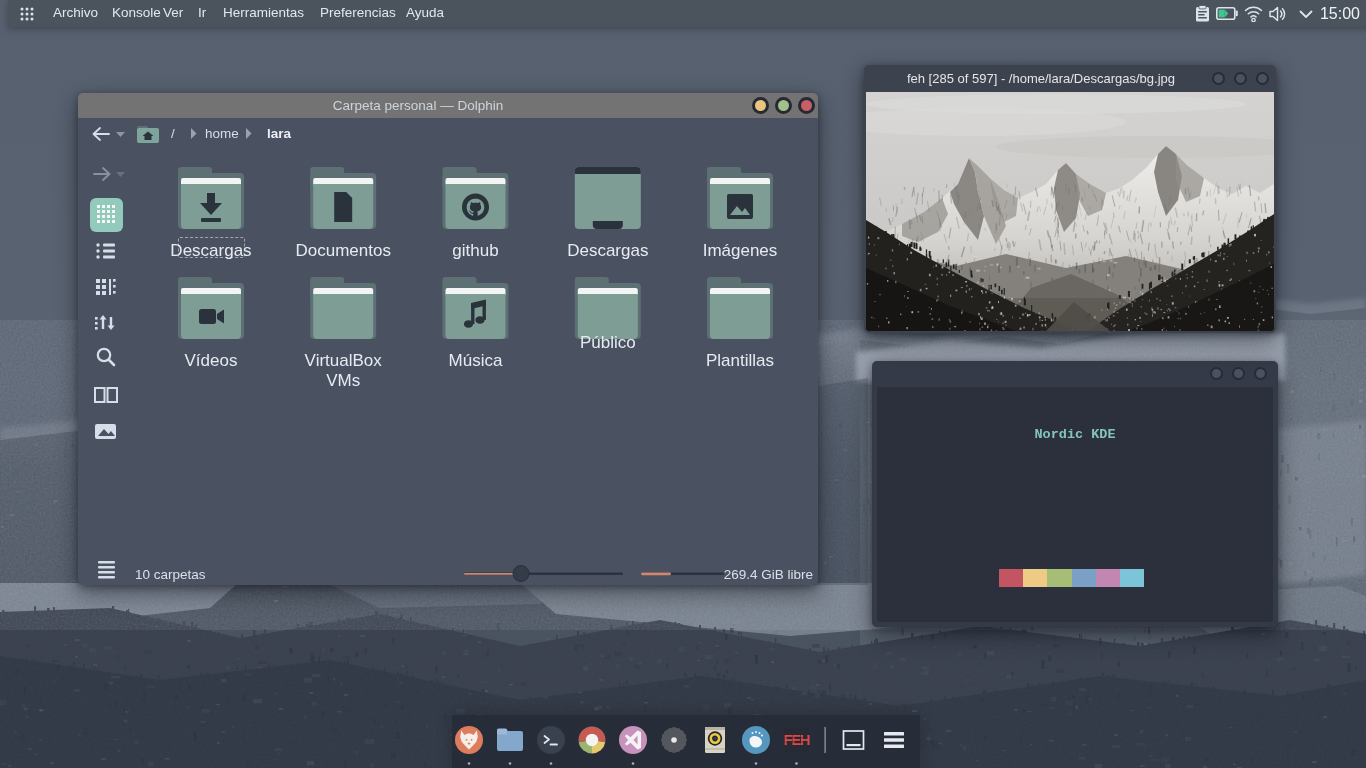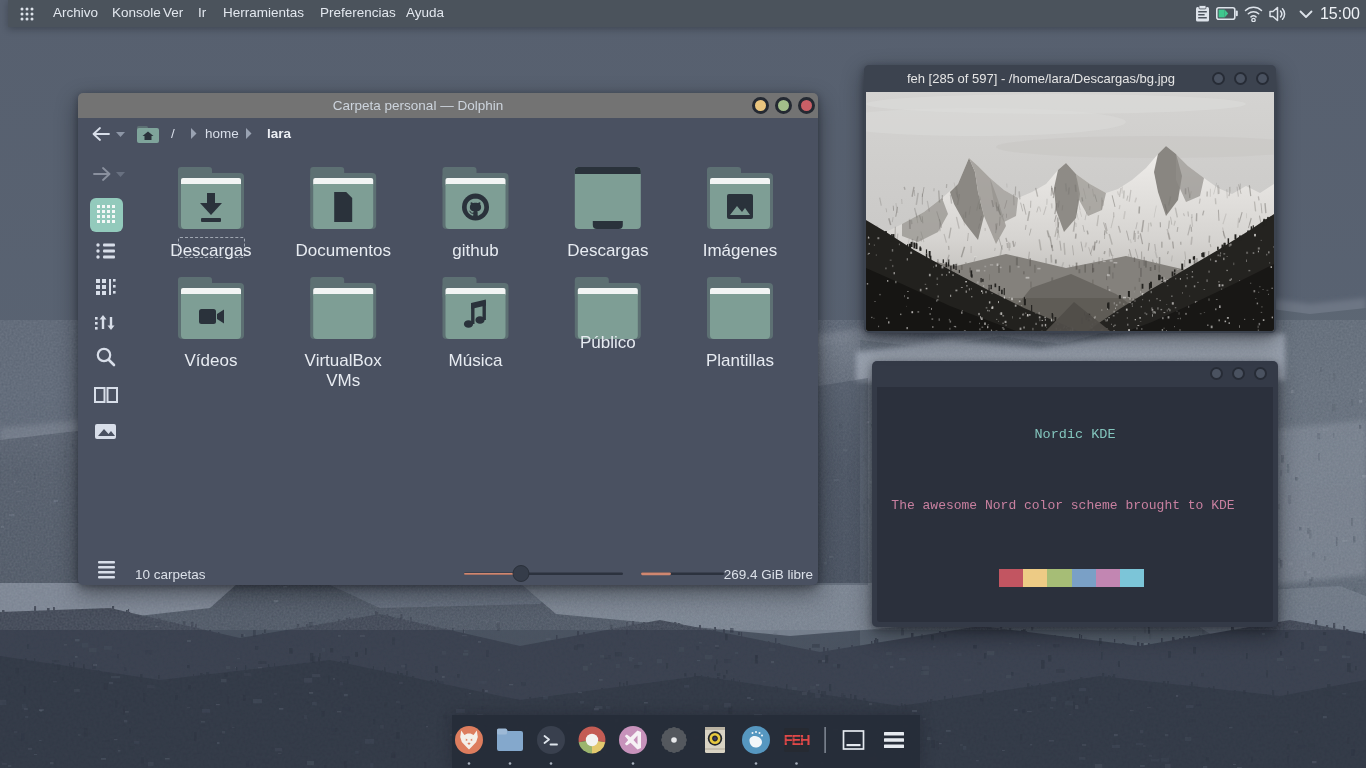--- a/index.html
+++ b/index.html
@@ -16,21 +16,21 @@
 #dolphin .tbar{height:25px;background:#737373;border-radius:5px 5px 0 0;color:#cdd4dd;font-size:13.5px;line-height:26px;padding-right:60px}
 .tl{position:absolute;top:4px;width:17px;height:17px;border-radius:50%;border:3px solid #242932}
 .lbl{position:absolute;color:#e7ebf1;font-size:17px;text-align:center;width:110px}
 #feh{left:864px;top:65px;width:412px;height:268px;background:#3c434f;z-index:10}
 #feh .tbar{height:27px;color:#e5e5e5;font-size:13px;line-height:28px;padding-right:58px;border-radius:5px 5px 0 0}
 .ring{position:absolute;top:7px;width:13px;height:13px;border-radius:50%;background:#4a5260;border:2.5px solid #272c36}
 #konsole{left:872px;top:361px;width:406px;height:266px;background:#343a47;z-index:9}
 #konsole .tbar{height:26px;color:#8d96a5;font-size:14px;line-height:27px;padding-right:70px;border-radius:5px 5px 0 0}
 #konsole .ring{top:6px}
 #kbody{position:absolute;left:5px;top:26px;width:396px;height:235px;background:#2b303c;border-radius:0 0 3px 3px}
-.kt{position:absolute;left:0;width:100%;text-align:center;font-family:"Liberation Mono",monospace;font-weight:normal;font-size:13.5px}
+.kt{position:absolute;left:0;width:100%;text-align:center;font-family:"Liberation Mono",monospace;font-weight:bold;font-size:13.5px}
 #dock{position:absolute;left:452px;top:715px;width:468px;height:53px;background:rgba(38,44,56,0.93);z-index:20;box-shadow:0 0 14px rgba(10,13,20,.25)}
 </style></head><body>
 <svg id="wall" width="1366" height="768" viewBox="0 0 1366 768">
     <defs>
 <linearGradient id="sky" x1="0" y1="0" x2="0" y2="1">
 <stop offset="0" stop-color="#57606f"></stop>
         <stop offset="0.7" stop-color="#5a6473"></stop>
         <stop offset="1" stop-color="#5e6876"></stop>
 </linearGradient>
 <linearGradient id="rslope" x1="0" y1="0" x2="0" y2="1">
@@ -2594,21 +2594,20 @@
       <rect x="122.7" y="218.3" width="1.0" height="1.1" fill="#d3d1ce" opacity="0.78"></rect>
 <path d="M180,239 L208,210 L244,239 Z" fill="#504d49" opacity="0.95"></path>
 </svg>
 </div>
 <div id="konsole" class="win">
  <div class="ring" style="left:338px"></div>
  <div class="ring" style="left:360px"></div>
  <div class="ring" style="left:382px"></div>
  <div id="kbody">
   <div class="kt" style="top:40px;color:#83c5bd">Nordic&nbsp;KDE</div>
-  <div class="kt" style="top:111px;color:#c980a0;font-size:13px;left:-12px">The&nbsp;awesome&nbsp;Nord&nbsp;color&nbsp;scheme&nbsp;brought&nbsp;to&nbsp;KDE</div>
   <div class="abs" style="left:122px;top:182px;width:145px;height:18px;display:flex">
    <div style="flex:1;background:#c25561"></div>
    <div style="flex:1;background:#edcb85"></div>
    <div style="flex:1;background:#a6bd76"></div>
    <div style="flex:1;background:#7aa0c6"></div>
    <div style="flex:1;background:#c286b2"></div>
    <div style="flex:1;background:#7cc5d8"></div>
   </div>
  </div>
 </div>

